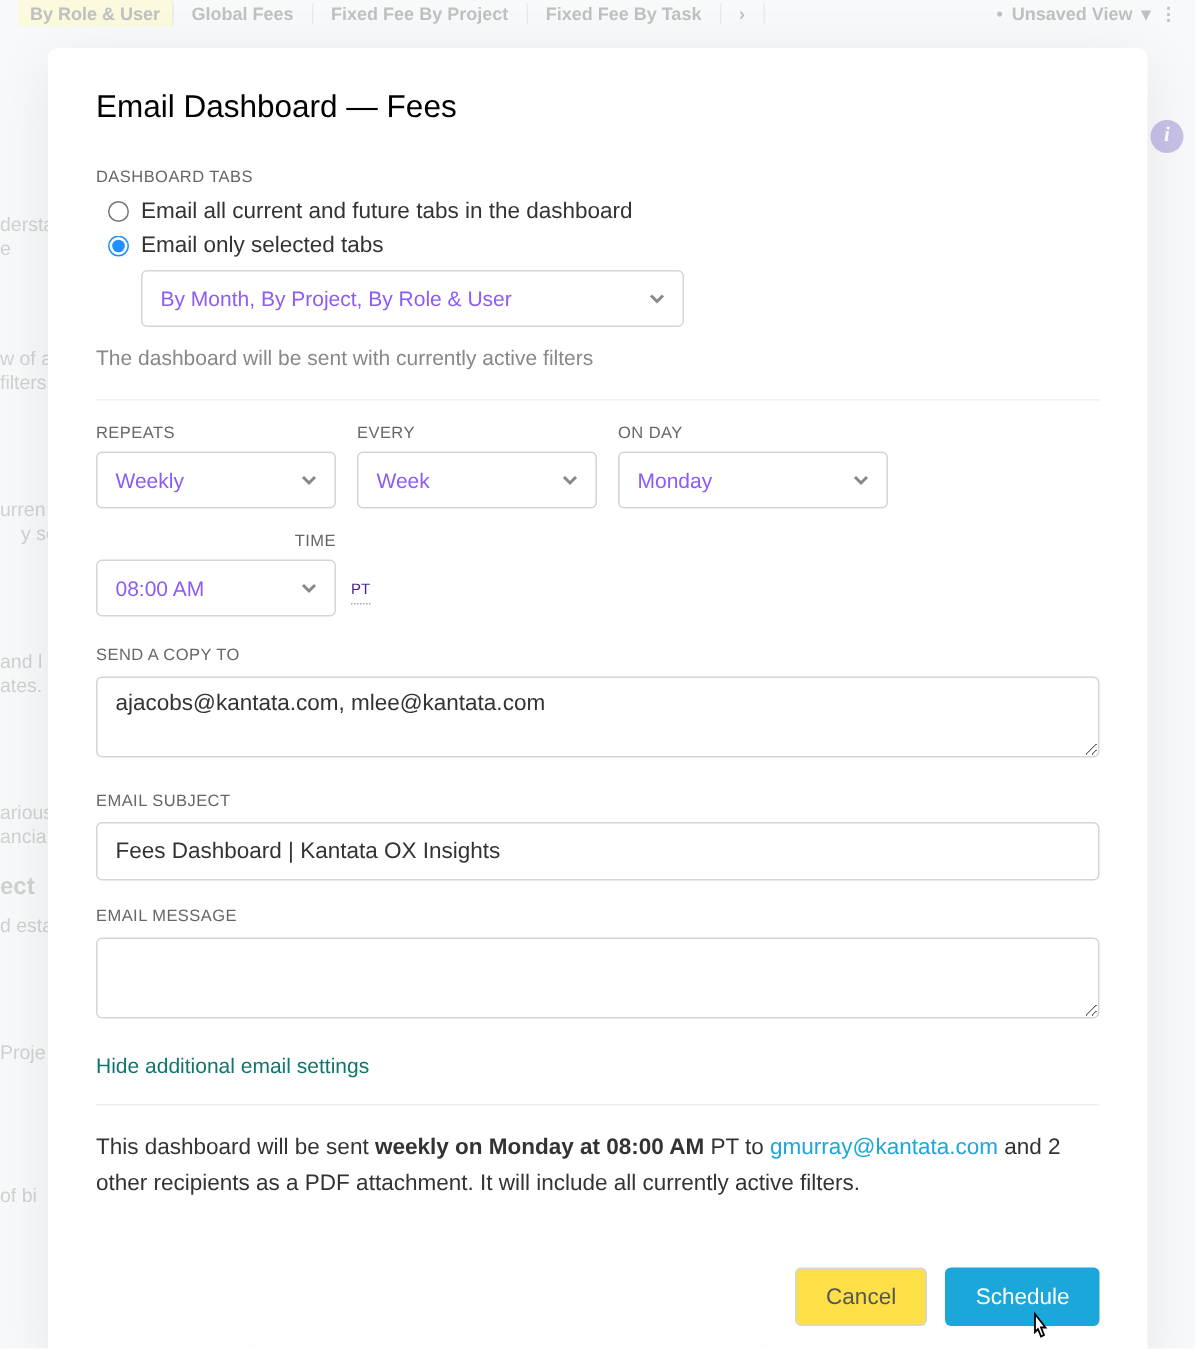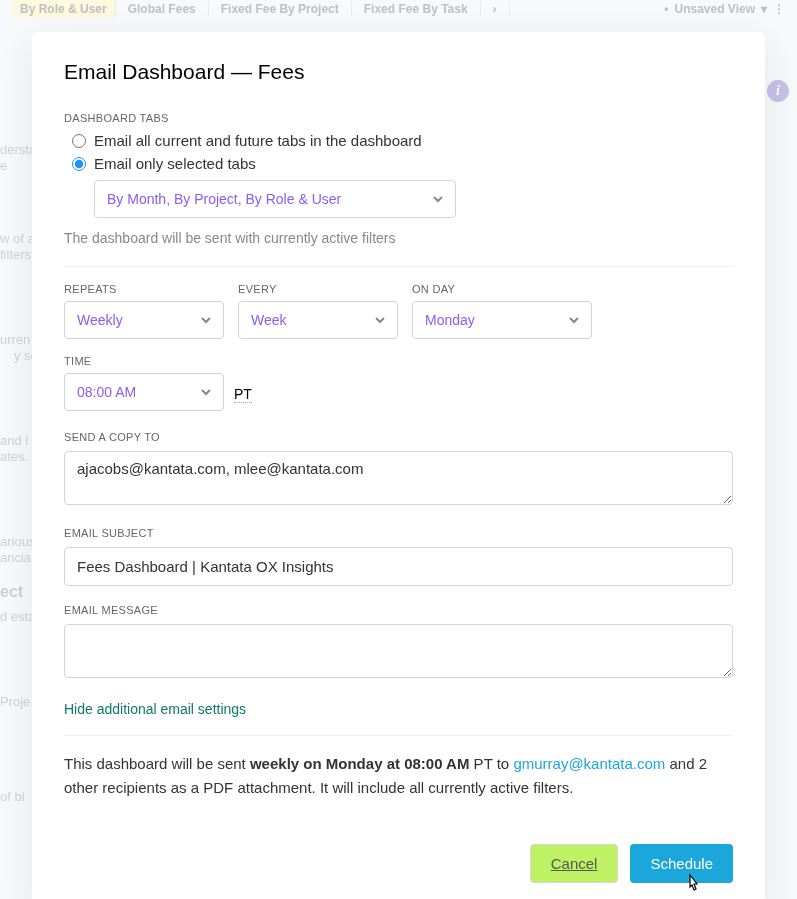--- a/index.html
+++ b/index.html
@@ -141,26 +141,26 @@
     .field {
       display: flex;
       flex-direction: column;
     }
     .field .section-label {
       margin-bottom: 6px;
     }
     .w-repeats { width: 160px; }
     .w-every { width: 160px; }
     .w-onday { width: 180px; }
-    .w-time { width: 160px; }
+    .w-time { width: 160px; text-align: right; }
     .tz {
       display: flex;
       align-items: center;
-      color: #000000;
-      font-size: 14px;
+      color: #4c1d95;
+      font-size: 10px;
       padding-bottom: 0;
       margin-top: 22px;
       border-bottom: 1px dotted #aaa;
       height: 18px;
       align-self: center;
     }
     .text-input, .textarea-input {
       width: 100%;
       border: 1px solid #d0d6da;
       border-radius: 4px;
@@ -207,24 +207,23 @@
       position: relative;
     }
     .btn {
       padding: 10px 20px;
       border-radius: 4px;
       font-size: 15px;
       cursor: pointer;
       border: 1px solid transparent;
     }
     .btn-cancel {
-      background: #bef264;
+      background: #fde047;
       border: 1px solid #d0d6da;
       color: #555;
-      text-decoration: underline;
     }
     .btn-primary {
       background: #1ba7da;
       color: #fff;
       font-weight: 500;
       border: none;
     }
     .cursor-icon {
       position: absolute;
       right: 30px;

